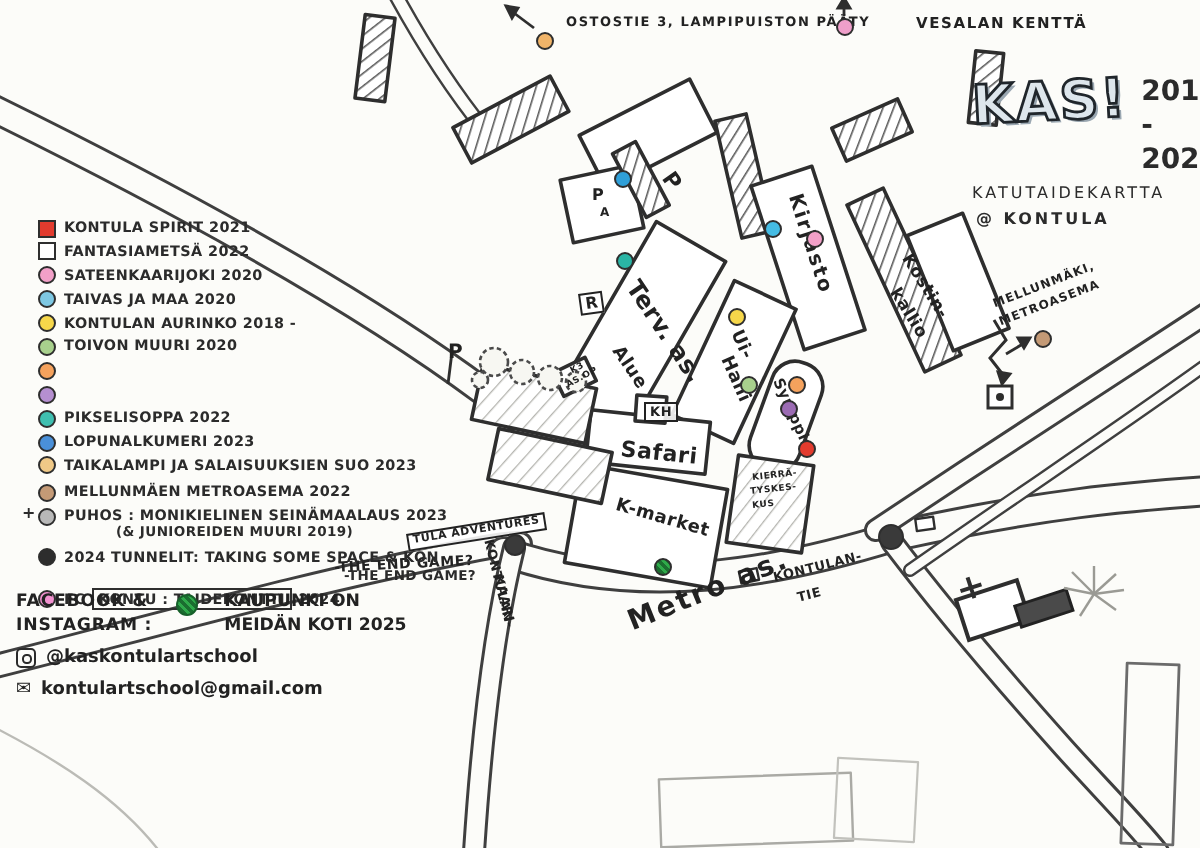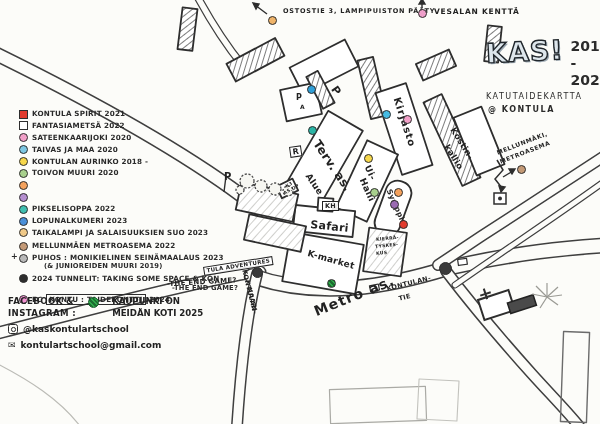--- a/index.html
+++ b/index.html
@@ -18,21 +18,21 @@
   
   .legend{position:absolute;left:19px;top:109px;width:242px}
   .legend-item{display:flex;align-items:flex-start;margin-bottom:2.4px;position:relative}
   .legend-item:nth-child(12){margin-top:4px}
   .legend-item:nth-child(14){margin-top:3px}
   .marker{width:7px;height:7px;border:1.4px solid #2e2e2e;margin-right:4px;margin-top:.5px;flex:none}
   .marker.round{border-radius:50%}
   .marker-prefix{position:absolute;left:-8px;top:-1px;font-size:8px;font-weight:bold}
   .l-text{font-size:7.2px;font-weight:bold;letter-spacing:.2px;line-height:1.25;flex:1}
   .l-box{border:1.1px solid #2e2e2e;padding:0 2px;margin:0 1px}
-  .l-line2{display:block;margin-left:12px;font-size:.94em}
+  .l-line2{display:block;margin-left:26px;font-size:.94em}
   .legend-item:nth-child(14) .l-line2{margin-left:140px;margin-top:1px}
 
   
   .logo-block{position:absolute;left:486px;top:36px;width:112px}
   .logo-row{display:flex;gap:7px;align-items:flex-start}
   .kas{font-size:27px;font-weight:800;color:#dde6ec;letter-spacing:1px;
        -webkit-text-stroke:1.4px #20262b;text-shadow:1.5px 1.5px 0 #9aa7b1;transform:rotate(-3deg)}
   .years{font-size:14px;font-weight:bold;line-height:1.2;margin-top:2px}
   .sub{font-size:8px;font-weight:normal;letter-spacing:1.5px;margin-top:4px}
   .sub2{font-size:8px;font-weight:bold;letter-spacing:1.5px;margin-top:4px;margin-left:2px}
@@ -149,21 +149,21 @@
         <path d="M515,169 l-6,0 3,5 z"></path>
       <polyline points="497,160 503,170 495,179 502,188" fill="none" stroke-width="1.5"></polyline>
       <path d="M499,186 l6,1 -4,5 z"></path>
       <rect x="494" y="193" width="12" height="11" fill="#fff" stroke-width="1.5"></rect>
       <circle cx="500" cy="198.5" r="2" stroke="none"></circle>
     </g>
   </svg>
 
   <div style="position:absolute;left:0;top:0;width:600px;height:424px">
       <span class="lbl" style="left: 283px; top: 8px; font-size: 6.5px; letter-spacing: 0.8px;">OSTOSTIE 3, LAMPIPUISTON PÄÄTY</span>
-      <span class="lbl" style="left: 434px; top: 8px; font-size: 7.5px; letter-spacing: 0.8px;">VESALAN KENTTÄ</span>
+      <span class="lbl" style="left: 458px; top: 8px; font-size: 7.5px; letter-spacing: 0.8px;">VESALAN KENTTÄ</span>
       <span class="lbl" style="left: 224px; top: 172px; font-size: 10px;">P</span>
       <span class="lbl" style="left: 338px; top: 84px; font-size: 11px; transform: rotate(55deg);">P</span>
       <span class="lbl" style="left: 296px; top: 94px; font-size: 8px;">P</span>
       <span class="lbl" style="left: 300px; top: 104px; font-size: 6px;">A</span>
       <span class="lbl boxed" style="left: 289px; top: 147px; font-size: 8px; transform: rotate(-8deg);">R</span>
       <span class="lbl" style="left: 321px; top: 138px; font-size: 12px; transform: rotate(56deg);">Terv. as.</span>
       <span class="lbl" style="left: 311px; top: 172px; font-size: 9px; transform: rotate(56deg);">Alue</span>
       <span class="lbl" style="left: 401px; top: 96px; font-size: 10px; transform: rotate(72deg); letter-spacing: 1px;">Kirjasto</span>
       <span class="lbl" style="left: 371px; top: 164px; font-size: 9px; transform: rotate(66deg);">Ui-</span>
       <span class="lbl" style="left: 366px; top: 177px; font-size: 9px; transform: rotate(66deg);">Halli</span>

